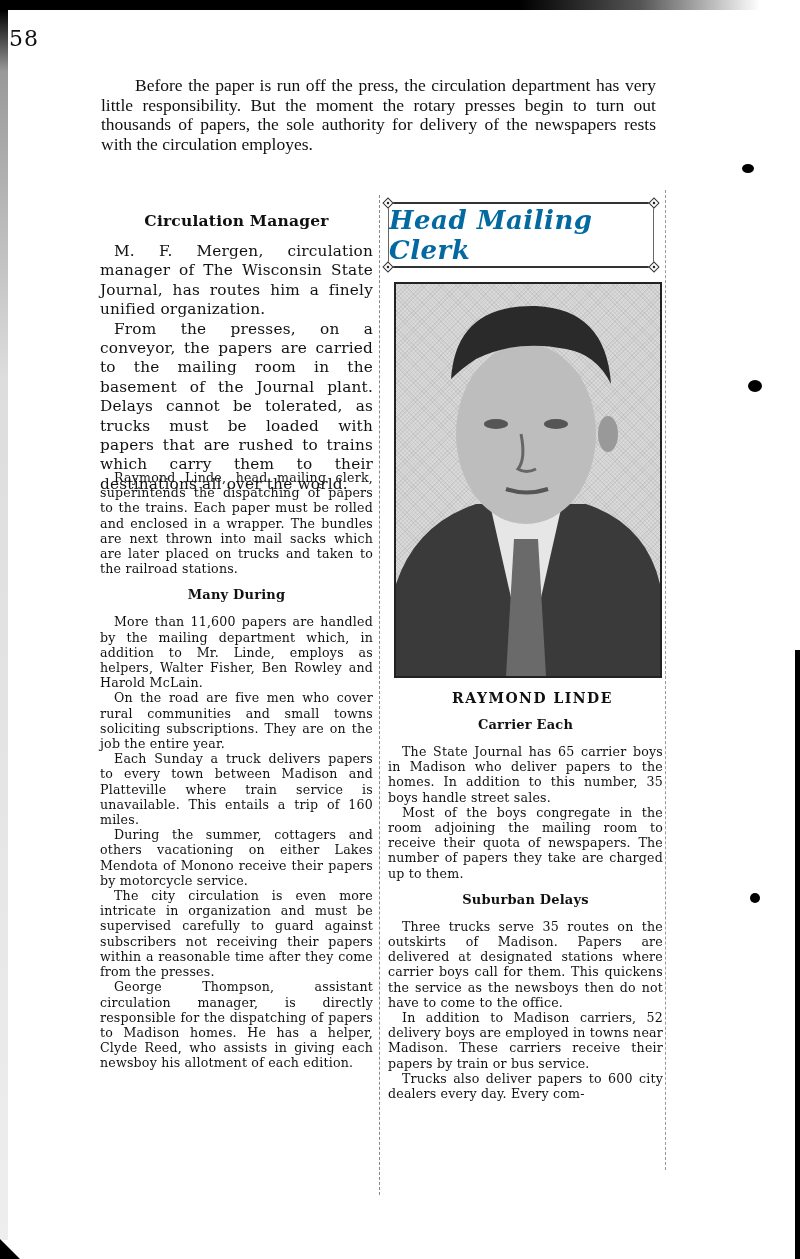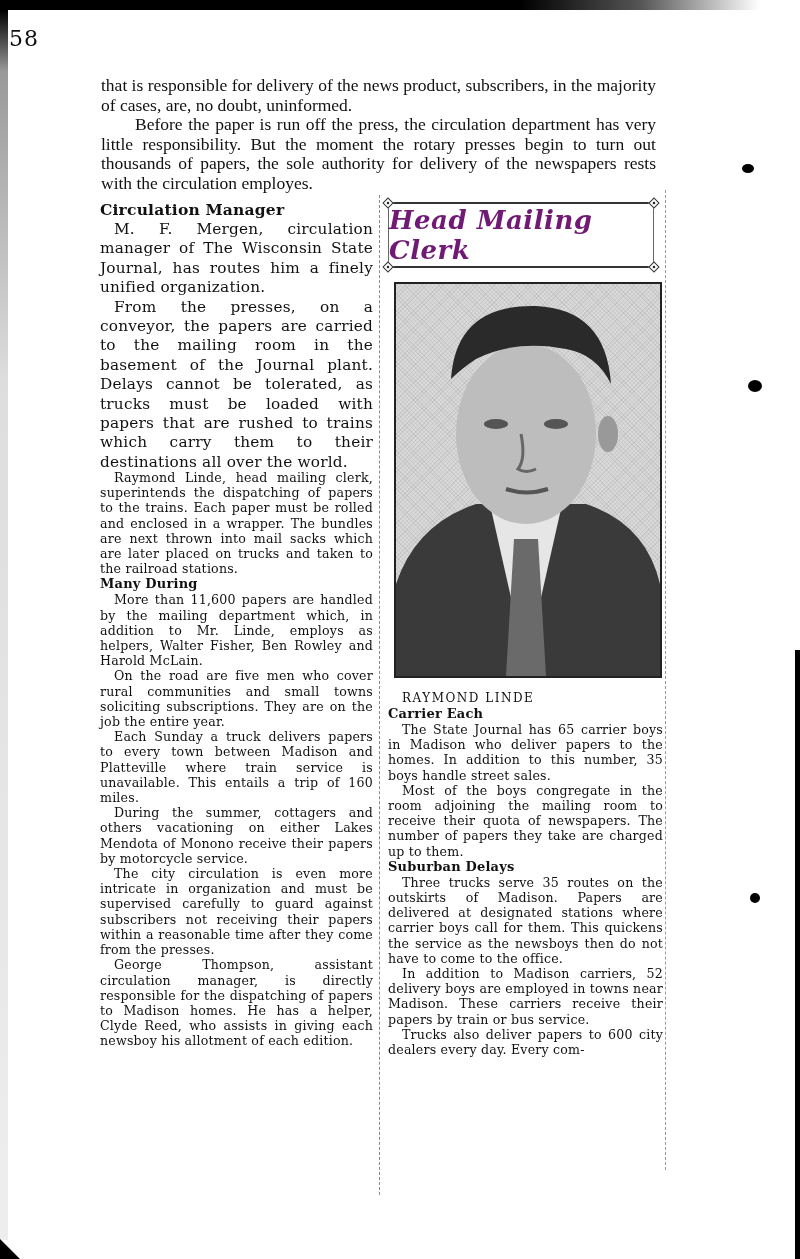--- a/index.html
+++ b/index.html
@@ -20,62 +20,61 @@
       font-family: "Liberation Serif", serif; font-size: 17.5px; line-height: 19.6px; text-align: justify;
     }
     .intro p { margin: 0; }
     .intro p.indent { text-indent: 34px; }
     .col {
       position: absolute; font-family: "DejaVu Serif", serif; font-size: 12.6px; line-height: 15.2px;
       text-align: justify; letter-spacing: 0.2px;
     }
     .col.big { font-size: 15.3px; line-height: 19.4px; }
     .col p { margin: 0; text-indent: 14px; }
-    .col h3 { margin: 0; text-align: left; font-weight: bold; font-size: 13px; line-height: 16px; }
+    .col h3 { margin: 11px; text-align: center; font-weight: bold; font-size: 13px; line-height: 16px; }
     .col.big h3 { font-size: 15.5px; line-height: 20px; }
     .left-col { left: 100px; top: 200px; width: 273px; }
     .left-col-small { left: 100px; top: 470px; width: 273px; }
     .right-col { left: 388px; top: 690px; width: 275px; }
     .col-rule { position: absolute; left: 379px; top: 195px; width: 1px; height: 1000px; border-left: 1px dashed #888; }
     .right-rule { position: absolute; left: 665px; top: 190px; width: 1px; height: 980px; border-left: 1px dashed #999; }
     .heading-box {
       position: absolute; left: 388px; top: 202px; width: 264px; height: 62px;
       border-top: 2px solid #333; border-bottom: 2px solid #333;
       border-left: 1px solid #666; border-right: 1px solid #666;
       display: flex; align-items: center; justify-content: center;
     }
     .diamond { position: absolute; width: 6px; height: 6px; border: 1px solid #333; transform: rotate(45deg); background: #fff; }
     .diamond::after { content: ""; position: absolute; left: 2px; top: 2px; width: 2px; height: 2px; background: #000; }
-    .heading-text { font-family: "DejaVu Serif", serif; font-style: italic; font-weight: bold; font-size: 26px; color: #701a75; letter-spacing: 0.5px; }
+    .heading-text { font-family: "DejaVu Serif", serif; font-style: italic; font-weight: bold; font-size: 26px; color: #0369a1; letter-spacing: 0.5px; }
     .photo {
       position: absolute; left: 394px; top: 282px; width: 264px; height: 392px;
       border: 2px solid #222; overflow: hidden;
       background:
         repeating-linear-gradient(45deg, rgba(0,0,0,0.06) 0 1px, transparent 1px 3px),
         repeating-linear-gradient(-45deg, rgba(0,0,0,0.06) 0 1px, transparent 1px 3px),
         #d9d9d9;
     }
     .photo svg { width: 100%; height: 100%; display: block; }
-    .caption { text-align: left; font-weight: normal; font-size: 12px; letter-spacing: 1.5px; line-height: 16px; margin: 0; }
+    .caption { text-align: center; font-weight: bold; font-size: 14px; letter-spacing: 1.5px; line-height: 16px; margin: 0; }
   </style>
 </head>
 <body>
 
 <div class="top-edge"></div>
 <div class="left-edge"></div>
 <div class="right-edge"></div>
 <div class="bottom-corner"></div>
 <div class="blot" style="left:742px;top:164px;width:12px;height:9px;"></div>
 <div class="blot" style="left:748px;top:380px;width:14px;height:12px;"></div>
 <div class="blot" style="left:750px;top:893px;width:10px;height:10px;"></div>
 
 <div class="page-number">58</div>
 
 <div class="intro">
-  <p>that is responsible for delivery of the news product, subscribers, in the majority of cases, are, no doubt, uninformed.</p>
   <p class="indent">Before the paper is run off the press, the circulation department has very little responsibility. But the moment the rotary presses begin to turn out thousands of papers, the sole authority for delivery of the newspapers rests with the circulation employes.</p>
 </div>
 
 <div class="col-rule"></div>
 <div class="right-rule"></div>
 
 <div class="col big left-col">
   <h3>Circulation Manager</h3>
   <p>M. F. Mergen, circulation manager of The Wisconsin State Journal, has routes him a finely unified organization.</p>
   <p>From the presses, on a conveyor, the papers are carried to the mailing room in the basement of the Journal plant. Delays cannot be tolerated, as trucks must be loaded with papers that are rushed to trains which carry them to their destinations all over the world.</p>

